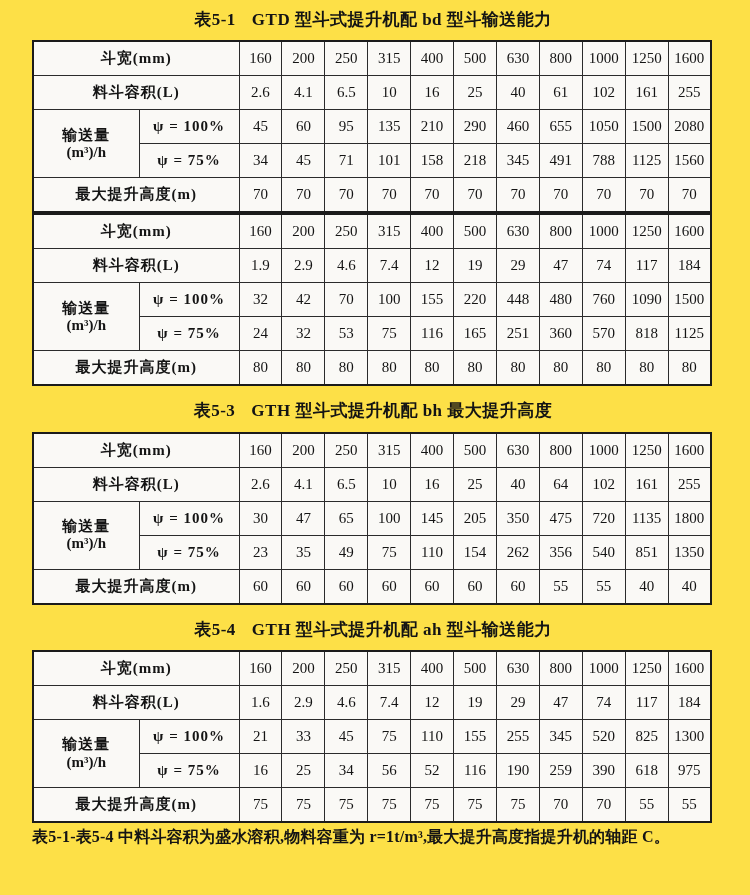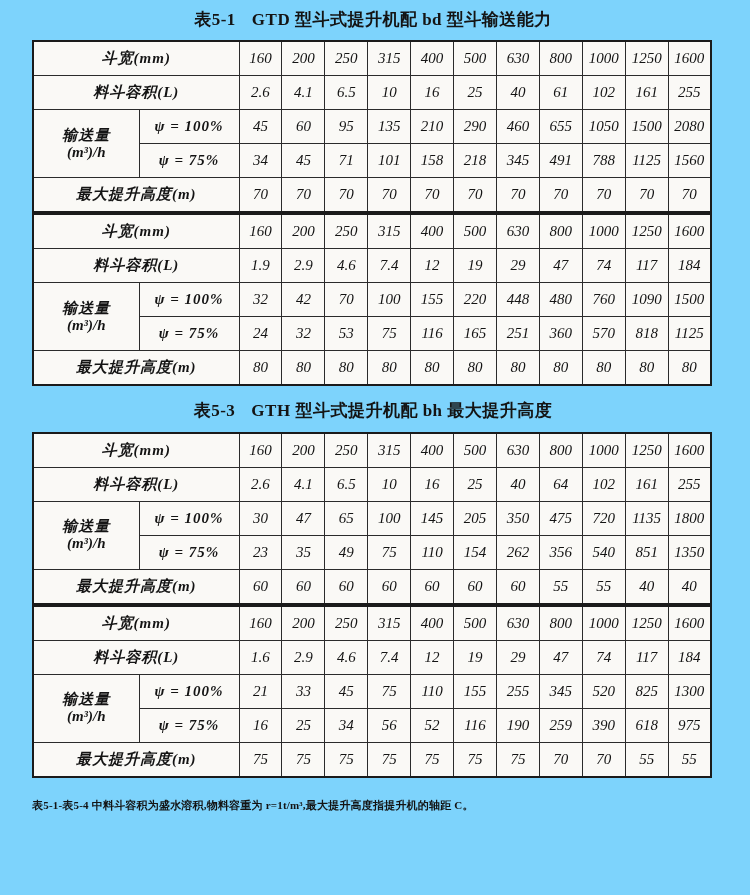--- a/index.html
+++ b/index.html
@@ -7,60 +7,59 @@
     padding: 0;
     background: #f6f5f1;
     font-family: "Liberation Serif", "DejaVu Serif", serif;
     color: #141414;
   }
   .page {
     width: 750px;
     height: 895px;
     box-sizing: border-box;
     padding: 6px 36px 0 32px;
-    background: #7dd3fc;
+    background: #fde047;
     overflow: hidden;
   }
   .tbl-title {
     text-align: center;
     font-size: 17px;
     font-weight: bold;
     margin: 15px 0 10px 0;
     letter-spacing: 0.5px;
     line-height: 1.2;
   }
   .tbl-block:first-child .tbl-title { margin-top: 4px; }
   .title-num { margin-right: 16px; }
   table.cap-table {
     border-collapse: collapse;
     table-layout: fixed;
     width: 680px;
     border: 2px solid #1b1b1b;
     background: #faf9f6;
-    font-style: italic;
   }
   table.cap-table td {
     border: 1px solid #2b2b2b;
     text-align: center;
     vertical-align: middle;
     height: 33px;
     font-size: 15px;
     padding: 0 1px;
     overflow: hidden;
   }
   td.lbl {
     font-weight: bold;
     font-size: 15px;
     letter-spacing: 1px;
   }
   td.cap-lbl { line-height: 1.15; letter-spacing: 1px; margin-left: 44px; }
   td.cap-lbl .l2 { letter-spacing: 0; }
   .footnote {
-    margin-top: 20px;
-    font-size: 11px;
+    margin-top: 4px;
+    font-size: 16px;
     font-weight: bold;
     letter-spacing: 0.2px;
   }
 </style>
 </head>
 <body>
 
 <div class="page">
 
   <section class="tbl-block">
@@ -318,20 +317,23 @@
             <td>55</td>
             <td>55</td>
             <td>40</td>
             <td>40</td>
           </tr>
         </tbody>
     </table>
   </section>
 
   <section class="tbl-block">
+    <h2 class="tbl-title">
+      <span class="title-num">表5-4</span><span>GTH 型斗式提升机配 ah 型斗输送能力</span>
+    </h2>
     <table class="cap-table">
       <colgroup>
           <col style="width:106px">
           <col style="width:100px">
         </colgroup>
       <tbody>
           <tr>
             <td class="lbl" colspan="2">斗宽(mm)</td>
             <td>160</td>
             <td>200</td>

